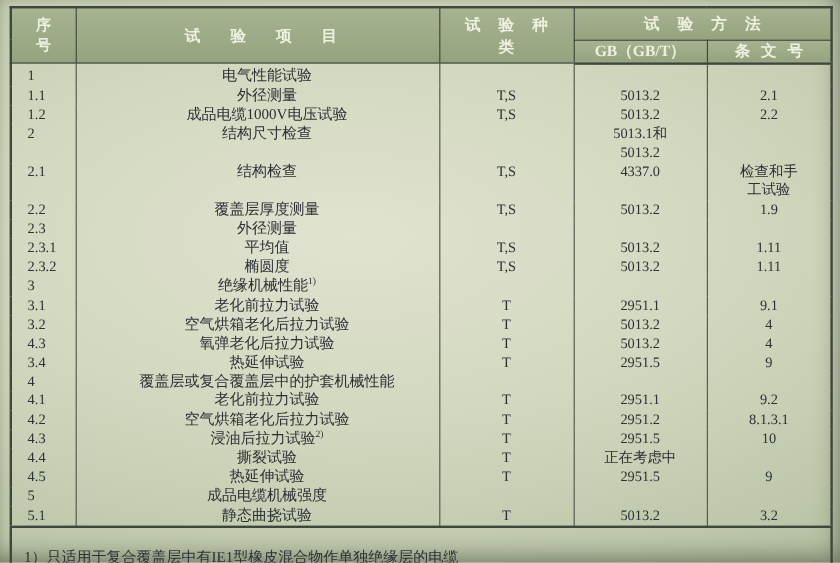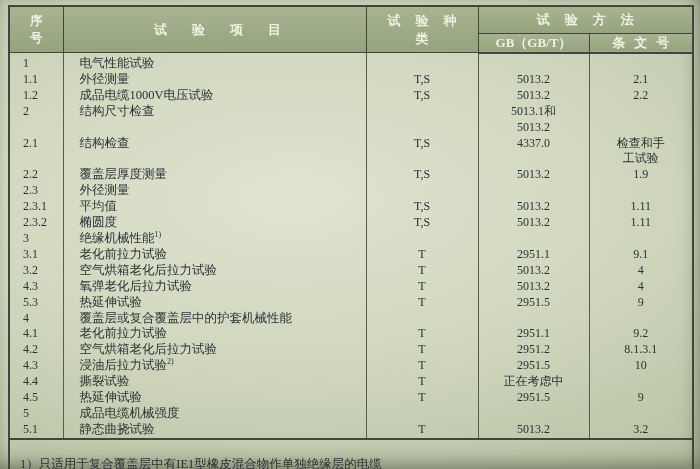--- a/index.html
+++ b/index.html
@@ -51,21 +51,21 @@
     border-right:1px solid var(--line, #565d50);
     font-size:12.5px;
     line-height:15.9px;
     color: var(--body_text, #2c3137);
     vertical-align:top;
     white-space:pre-line;
     padding:0;
   }
   tbody tr:first-child td { padding-top:3px; }
   td.no   { text-align:left; padding-left:13px; font-size:12px; }
-  td.item { text-align:left; padding-left:16px; }
+  td.item { text-align:center; padding-left:16px; }
   td.type, td.gb, td.clause { text-align:center; font-size:12px; }
   td.item sup { font-size:8px; line-height:0; vertical-align:super; letter-spacing:0; }
 
   tfoot td {
     border-top:2px solid var(--border, #3f463c);
     font-size:12.5px; line-height:15.5px;
     color: var(--body_text, #2c3137);
     padding:2px 0 4px 10px;
     white-space:pre-line;
     text-align:left;
@@ -185,21 +185,21 @@
           <td class="clause">4</td>
         </tr>
         <tr>
           <td class="no">4.3</td>
           <td class="item"><span>氧弹老化后拉力试验</span></td>
           <td class="type">T</td>
           <td class="gb">5013.2</td>
           <td class="clause">4</td>
         </tr>
         <tr>
-          <td class="no">5.3</td>
+          <td class="no">3.4</td>
           <td class="item"><span>热延伸试验</span></td>
           <td class="type">T</td>
           <td class="gb">2951.5</td>
           <td class="clause">9</td>
         </tr>
         <tr>
           <td class="no">4</td>
           <td class="item"><span>覆盖层或复合覆盖层中的护套机械性能</span></td>
           <td class="type"></td>
           <td class="gb"></td>

